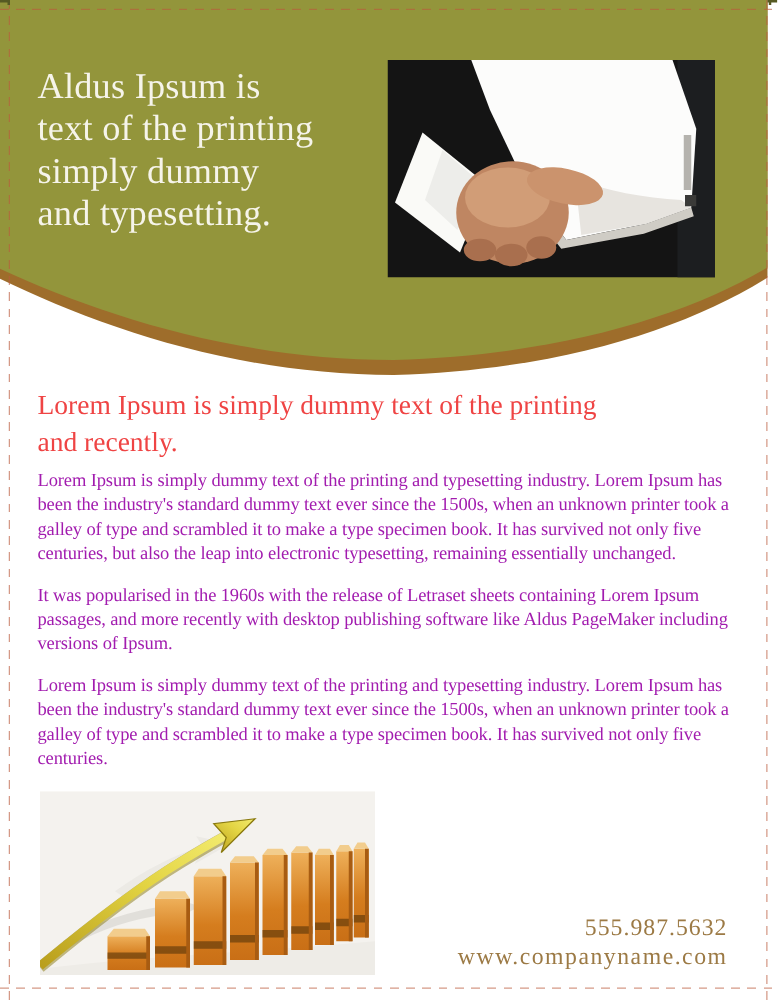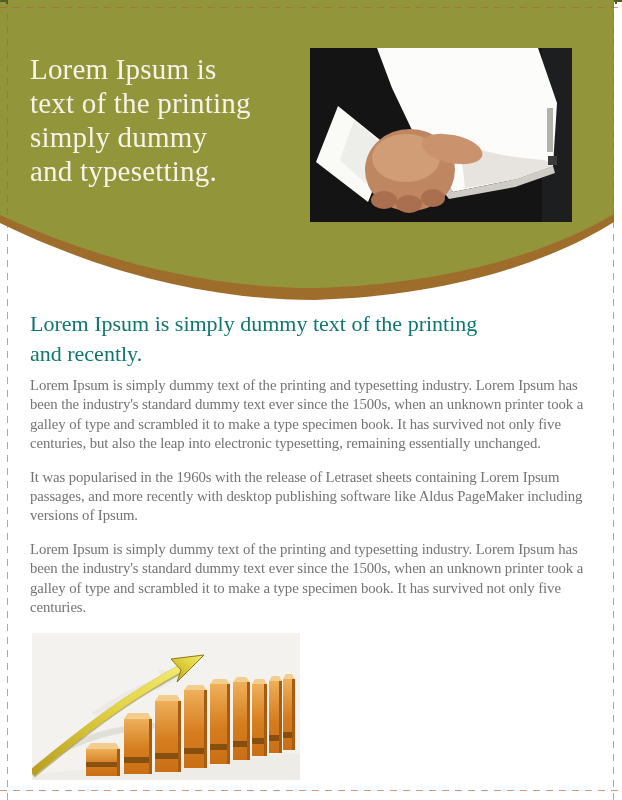--- a/index.html
+++ b/index.html
@@ -33,25 +33,25 @@
     font-weight:400;z-index:5;letter-spacing:.2px;
   }
   .hero-photo{
     position:absolute;left:310px;top:48px;width:262px;height:174px;
     z-index:5;
   }
 
   
   .article-heading{
     position:absolute;left:30px;top:309px;width:560px;
-    color:#0f766e;font-size:22px;line-height:30px;z-index:5;
+    color:#ef4444;font-size:22px;line-height:30px;z-index:5;
   }
   .body-copy{
     position:absolute;left:30px;top:376px;width:556px;
-    color:#737373;font-size:14.8px;line-height:19.4px;
+    color:#a21caf;font-size:14.8px;line-height:19.4px;
     letter-spacing:-0.1px;z-index:5;
   }
   .body-copy p{margin:0 0 14px 0;}
 
   
   .chart-image{position:absolute;left:32px;top:633px;width:268px;height:147px;z-index:5;}
   .contact{
     position:absolute;right:40px;top:731px;text-align:right;
     color:#9c7a45;z-index:5;
   }
@@ -71,21 +71,21 @@
   <div class="dash-h dash-top"></div>
   <div class="dash-h dash-bottom"></div>
   <div class="dash-v dash-left"></div>
   <div class="dash-v dash-right"></div>
   <div class="corner-mark cm-tl-h"></div>
   <div class="corner-mark cm-tl-v"></div>
   <div class="corner-mark cm-tr-h"></div>
   <div class="corner-mark cm-tr-v"></div>
 
   <div class="hero-title">
-    <div>Lorem Ipsum is</div>
+    <div>Aldus Ipsum is</div>
     <div>text of the printing</div>
     <div>simply dummy</div>
     <div>and typesetting.</div>
   </div>
 
   <svg class="hero-photo" width="262" height="174" viewBox="0 0 262 174">
     <rect width="262" height="174" fill="#141414"></rect>
     <rect x="232" width="30" height="174" fill="#1c1e20"></rect>
     <path d="M118,0 L150,40 L120,60 L95,20 Z" fill="#242628"></path>
 
@@ -191,14 +191,18 @@
           <rect x="251" y="99" width="12" height="6" fill="#4a2e08" opacity="0.55"></rect>
           <rect x="260" y="46" width="3" height="71" fill="#a85c12"></rect>
         </g>
     </g>
 
     <path d="M0,141 C35,112 75,80 113,57 C126,49 138,42 149,36" fill="none" stroke="#8a7a10" stroke-width="9" opacity="0.5"></path>
     <path d="M0,140 C35,111 75,79 113,56 C126,48 138,41 149,35" fill="none" stroke="url(#gold)" stroke-width="7"></path>
     <polygon points="172,22 139,26 149,37 145,49" fill="url(#gold)" stroke="#8a7a10" stroke-width="1"></polygon>
   </svg>
 
+  <div class="contact">
+    <div class="phone">555.987.5632</div>
+    <div class="website">www.companyname.com</div>
+  </div>
 
 </div>
 
 </body></html>

